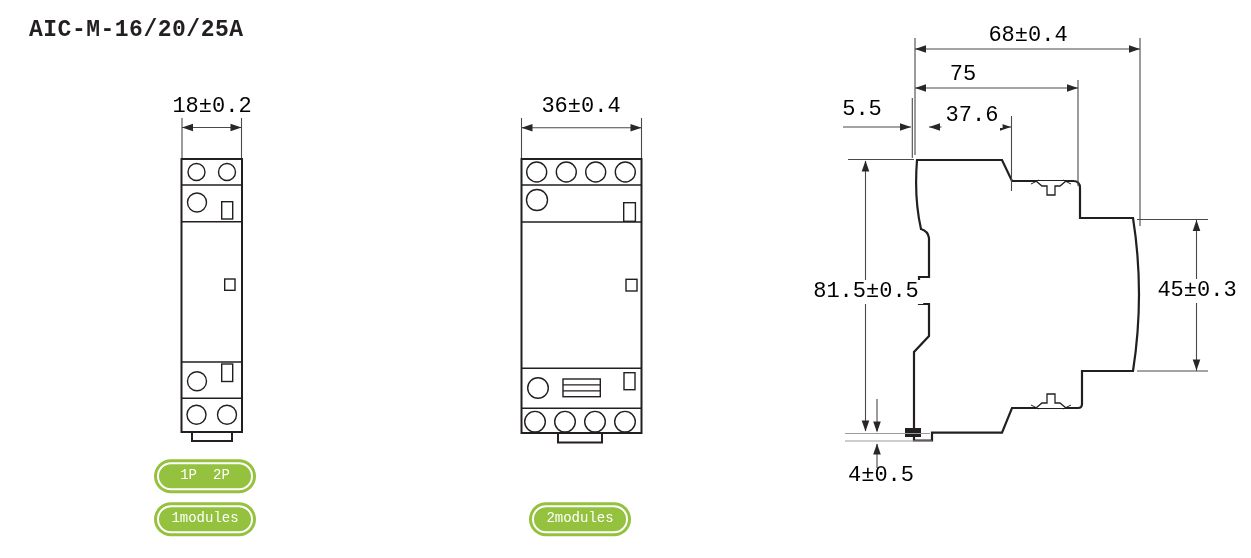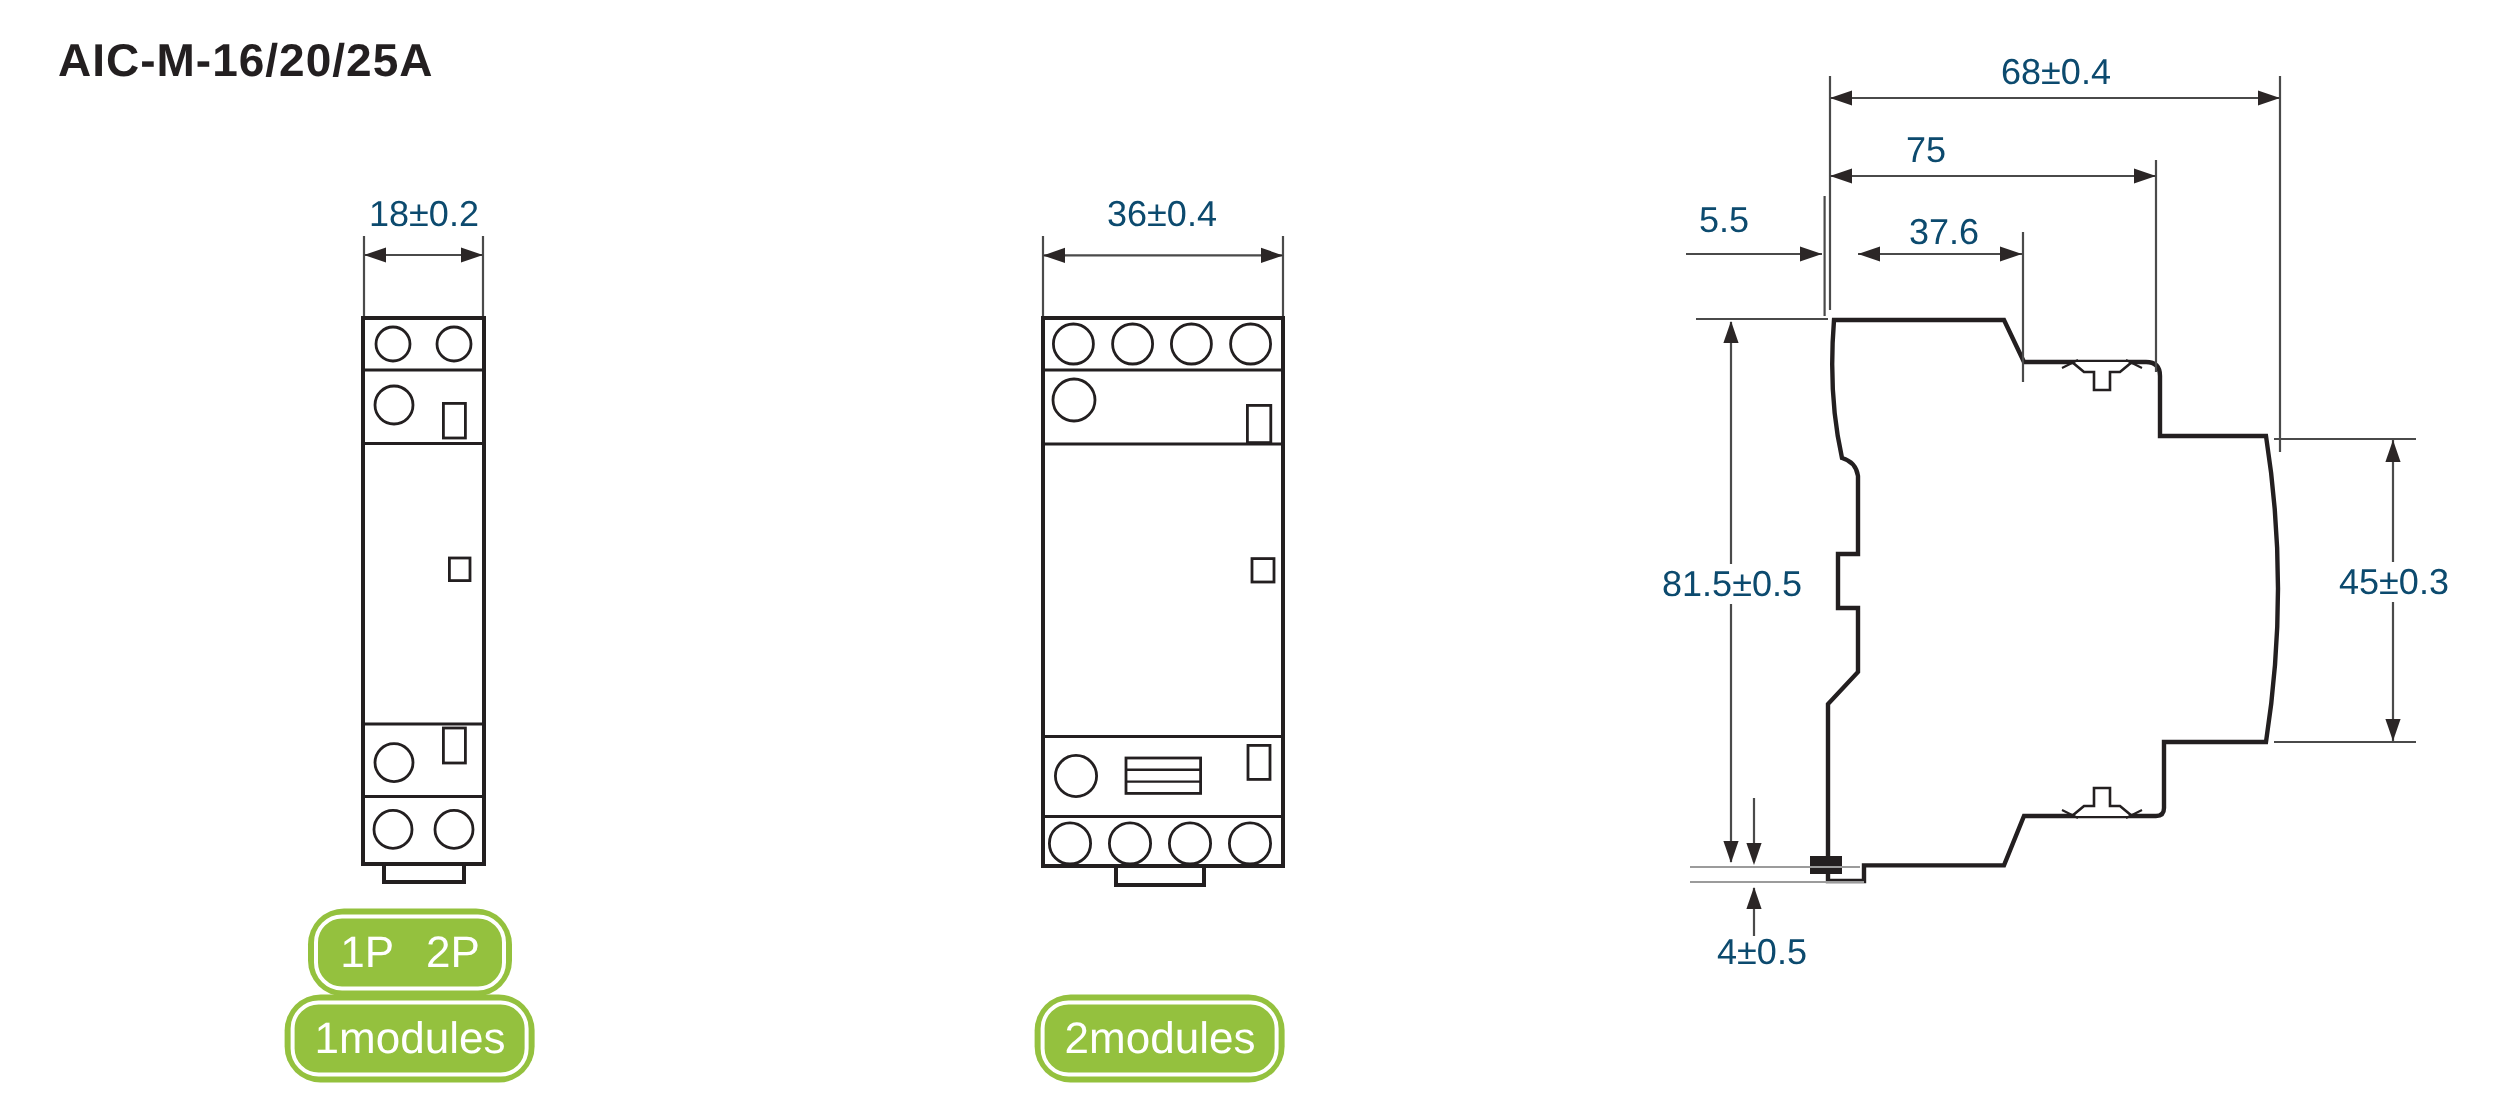--- a/index.html
+++ b/index.html
@@ -1,37 +1,37 @@
 <!DOCTYPE html>
 <html><head>
 <meta charset="utf-8">
 <style>
   html,body{margin:0;padding:0;background:#fff;}
   .canvas{
     position:relative;width:1251px;height:558px;background:#ffffff;overflow:hidden;
-    font-family:Liberation Sans, sans-serif;color:#231f20;
+    font-family:Liberation Mono, monospace;color:#231f20;
   }
   svg{position:absolute;left:0;top:0;}
   .title{
     position:absolute;left:29px;top:17px;font-size:23px;font-weight:bold;
     letter-spacing:0.5px;white-space:nowrap;
   }
   .dim{
-    position:absolute;transform:translate(-50%,-50%);font-size:18px;line-height:1;
-    white-space:nowrap;color:#0c4a6e;
+    position:absolute;transform:translate(-50%,-50%);font-size:22px;line-height:1;
+    white-space:nowrap;color:#000000;
   }
   .dim.masked{background:#ffffff;padding:1px 4px;}
   .badge{
     position:absolute;transform:translate(-50%,-50%);
     background:#94c13e;border-radius:18px;padding:3px;box-sizing:border-box;
   }
   .badge-inner{
     border:2px solid #ffffff;border-radius:14px;min-width:72px;
     padding:3px 10px;display:flex;justify-content:center;align-items:center;gap:16px;
-    color:#ffffff;font-size:22px;line-height:1.25;white-space:nowrap;
+    color:#ffffff;font-size:14px;line-height:1.25;white-space:nowrap;
   }
 </style>
 </head>
 <body>
 
 <div class="canvas">
 
   <svg width="1251" height="558" viewBox="0 0 1251 558">
 
     <g stroke="#231f20" fill="none">

